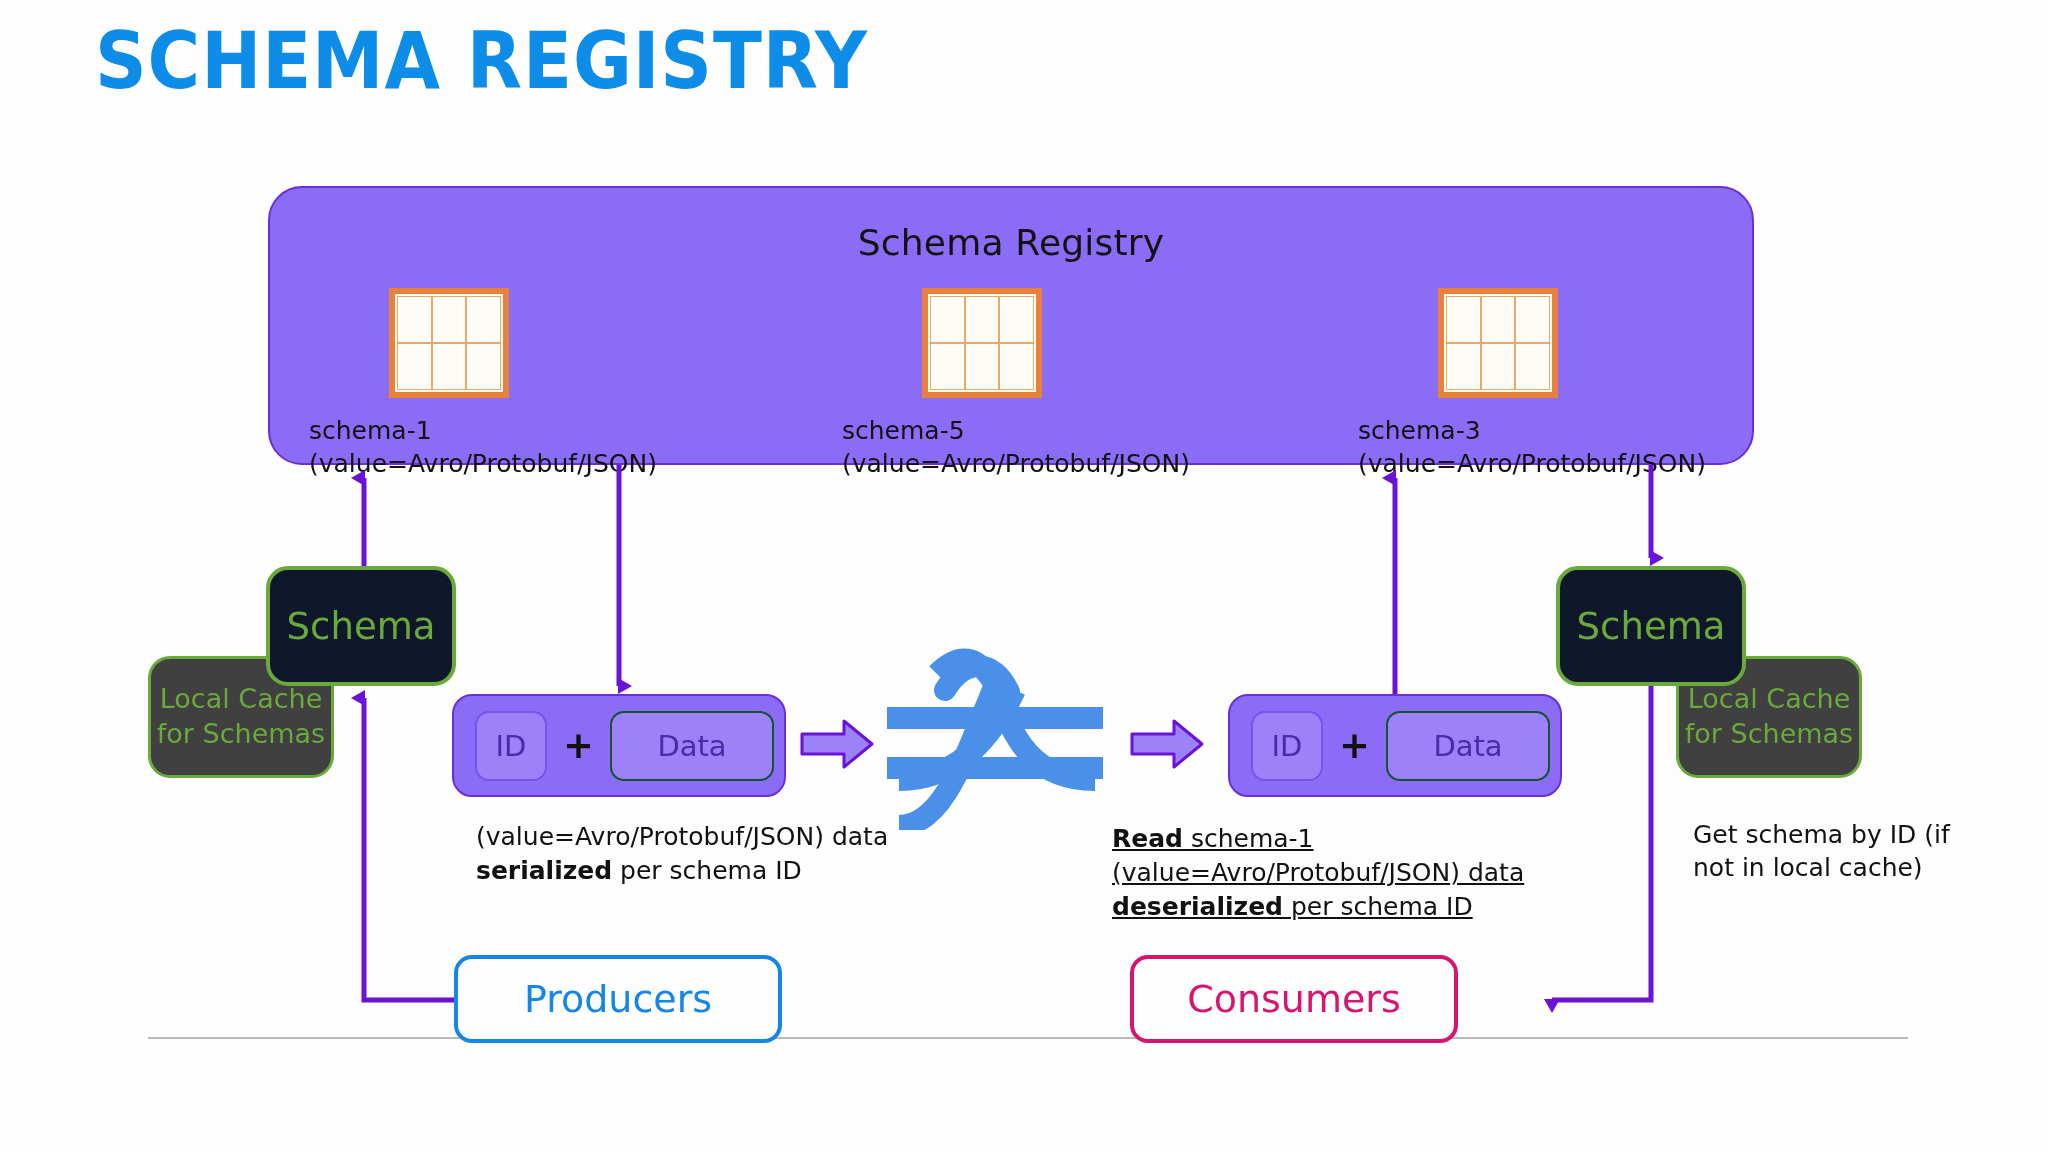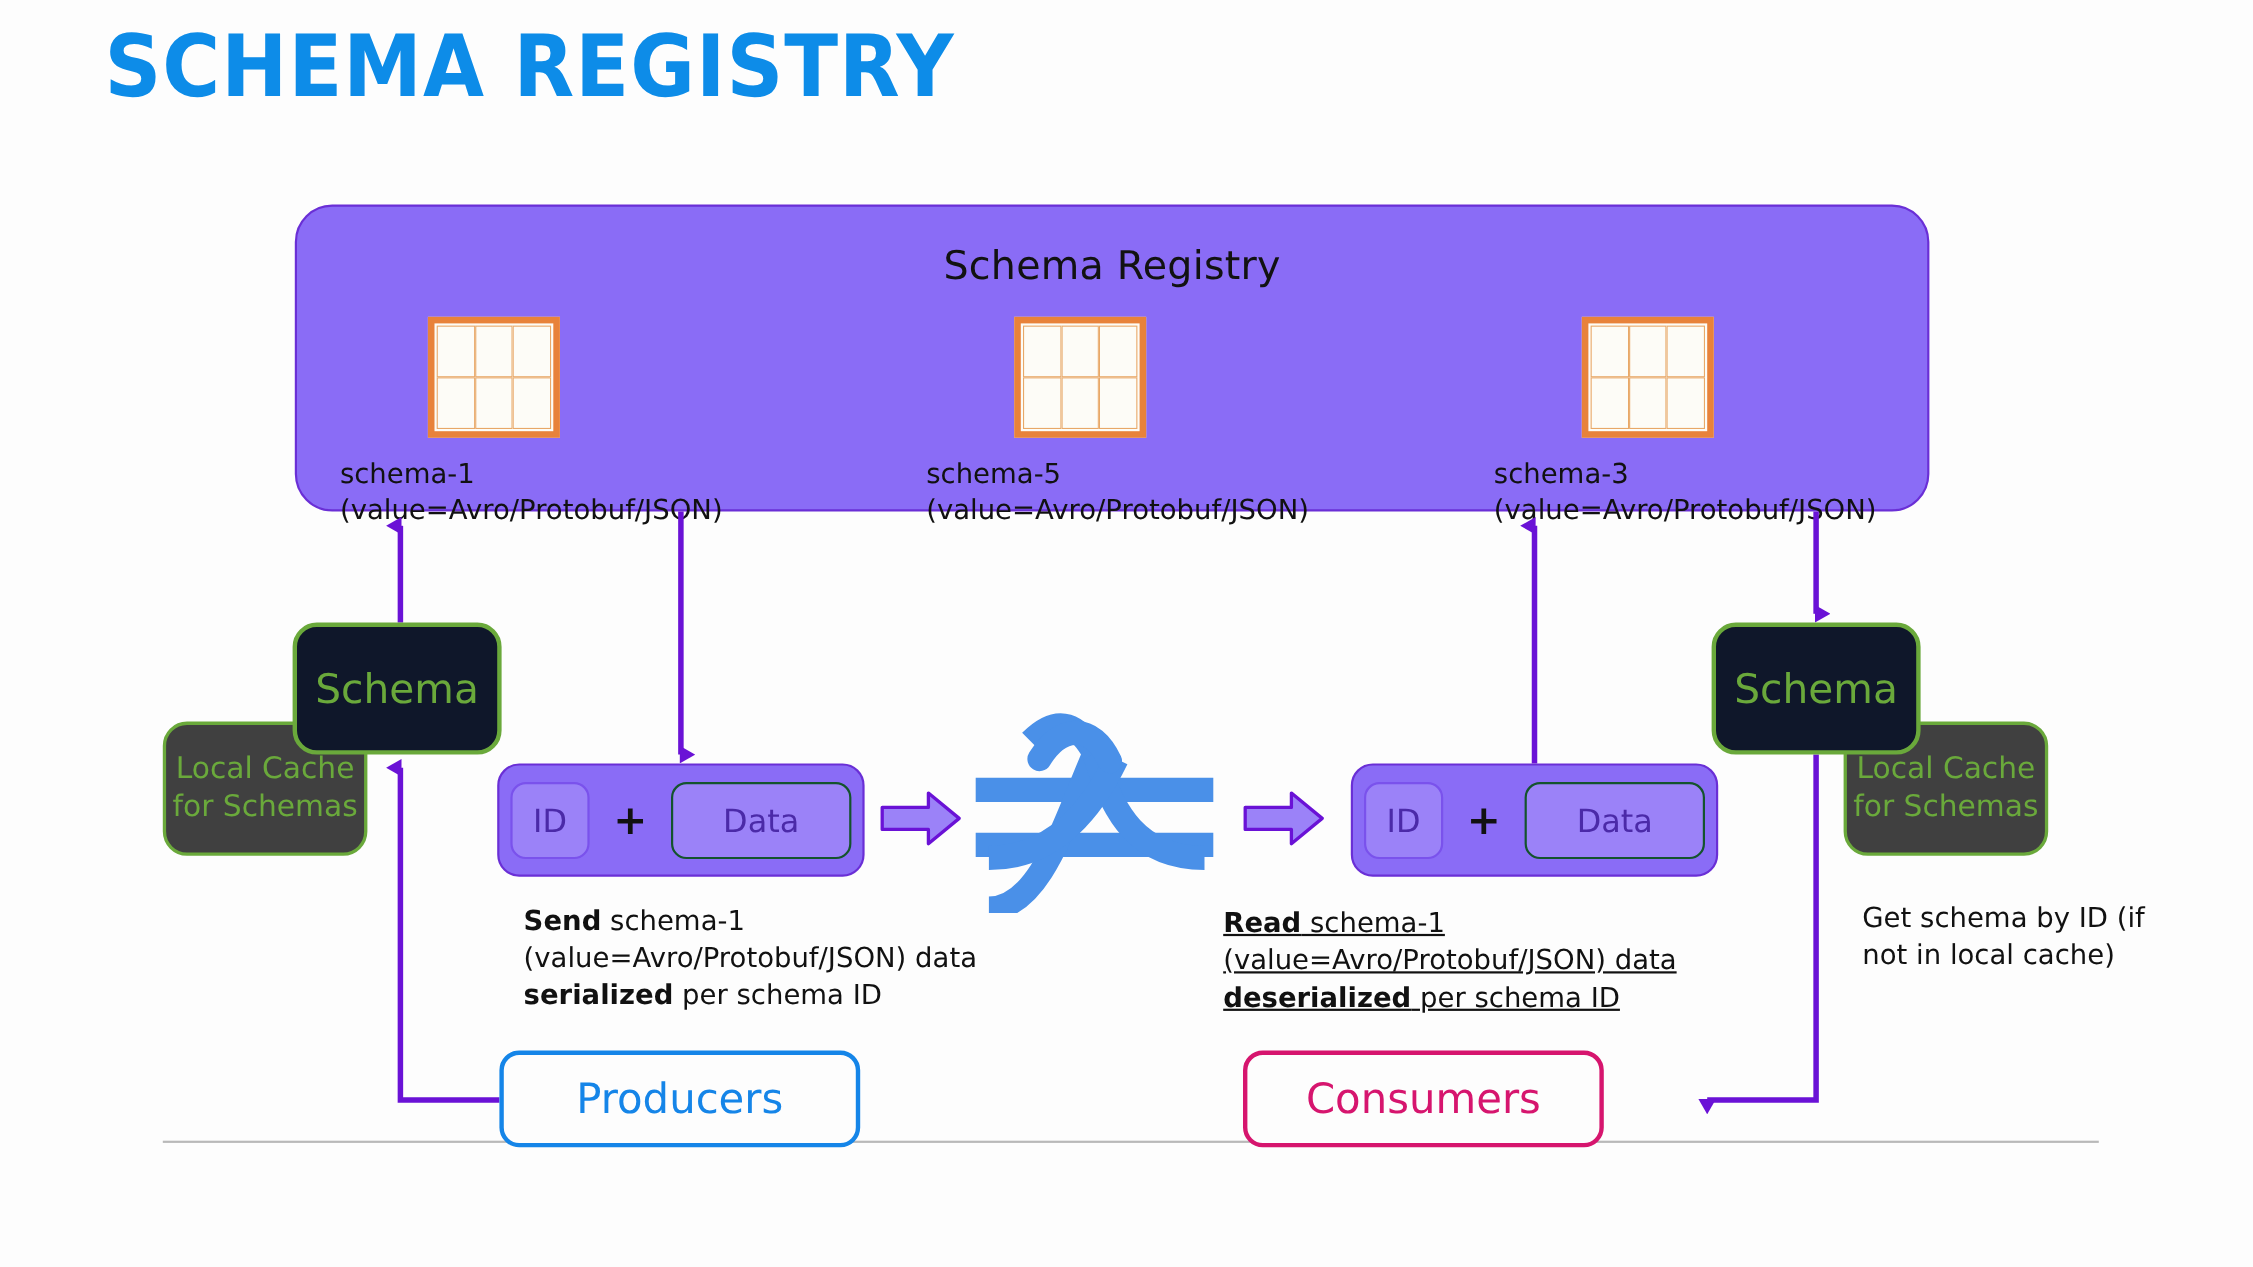--- a/index.html
+++ b/index.html
@@ -136,21 +136,21 @@
   .payload-box {
     position: absolute;
     width: 334px;
     height: 103px;
     box-sizing: border-box;
     border: 2px solid #6a2fd6;
     border-radius: 20px;
     background: #8a6cf6;
     display: flex;
     align-items: center;
-    justify-content: space-between;
+    justify-content: flex-end;
     z-index: 6;
   }
   #payload-box-left  { left: 452px;  top: 694px; }
   #payload-box-right { left: 1228px; top: 694px; }
   .payload-id {
     width: 72px;
     height: 70px;
     box-sizing: border-box;
     border: 2px solid #7a52ec;
     border-radius: 14px;
@@ -384,21 +384,20 @@
   </div>
 
 
   <div class="payload-box" id="payload-box-left">
     <div class="payload-id">ID</div>
     <div class="payload-plus">+</div>
     <div class="payload-data">Data</div>
   </div>
 
   <div class="caption-rich" id="caption-producer-flow">
-    <div><b>Send</b><span> schema-1</span></div>
     <div>(value=Avro/Protobuf/JSON) data</div>
     <div><b>serialized</b><span> per schema ID</span></div>
   </div>
 
   <svg class="block-arrow" id="block-arrow-left" viewBox="0 0 74 52">
     <path d="M2,16 L44,16 L44,3 L72,26 L44,49 L44,36 L2,36 Z" fill="#9b82f8" stroke="#6a12d6" stroke-width="3" stroke-linejoin="round"></path>
   </svg>
 
   <svg id="stream-logo" viewBox="0 0 220 200">
     <g fill="none" stroke="#4a90e8" stroke-width="22" stroke-linecap="butt">

